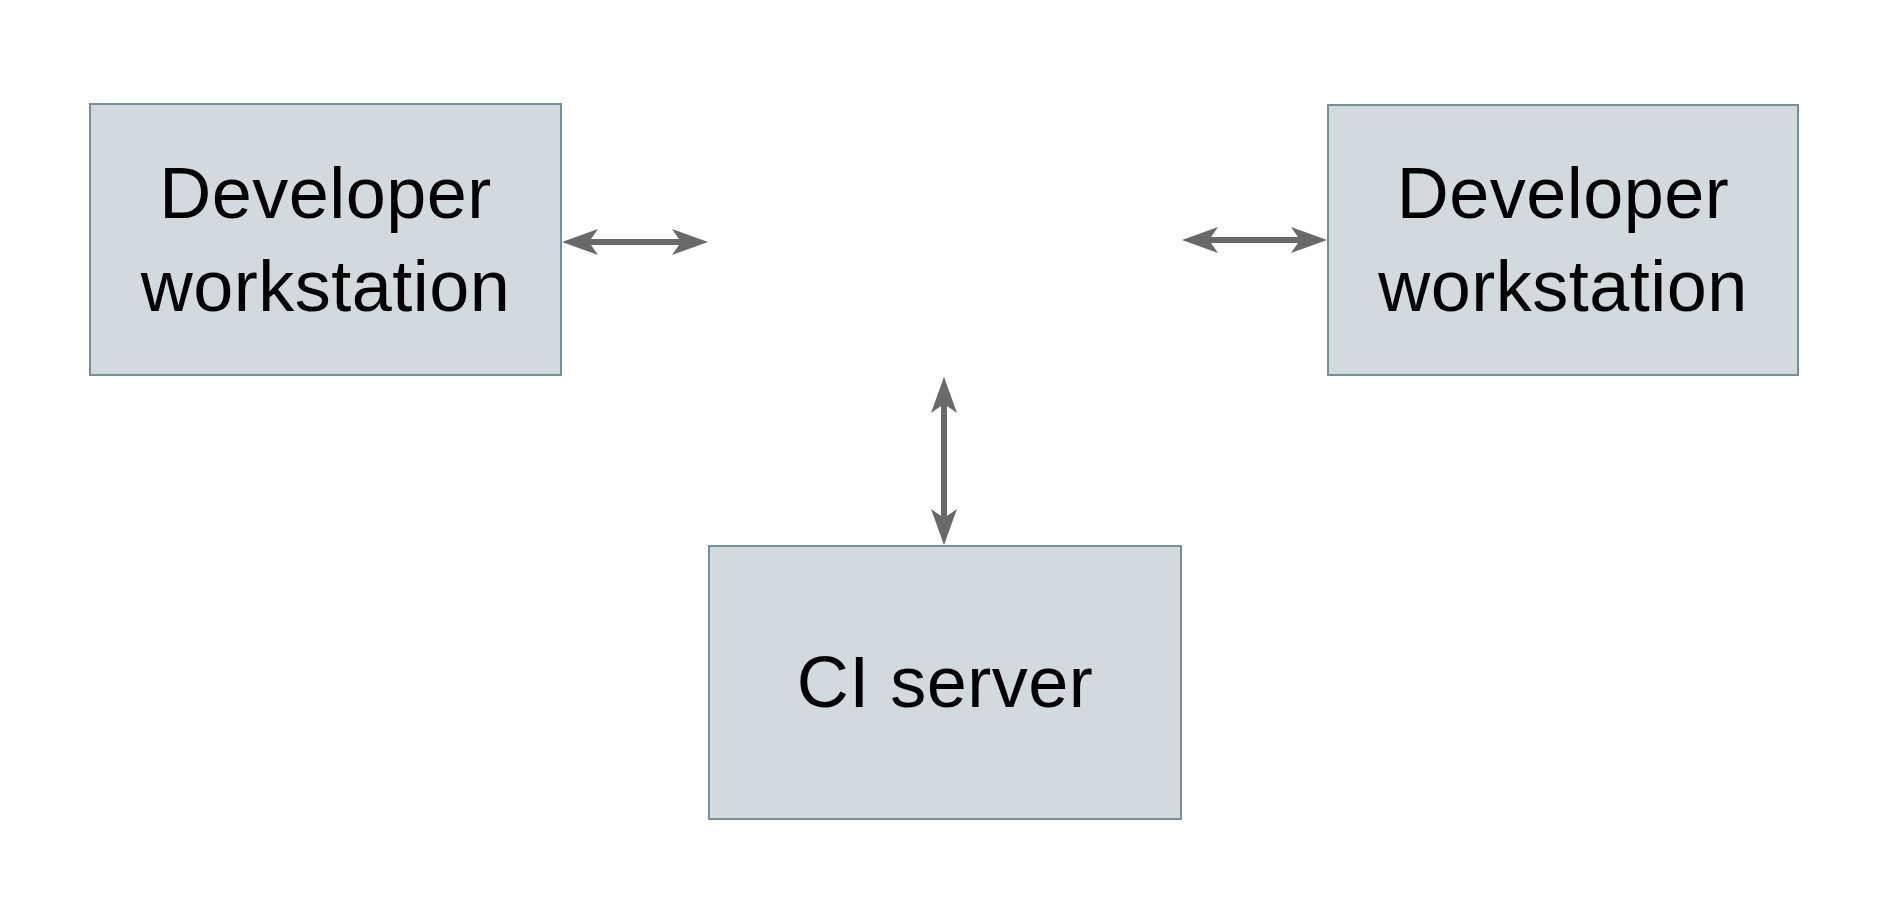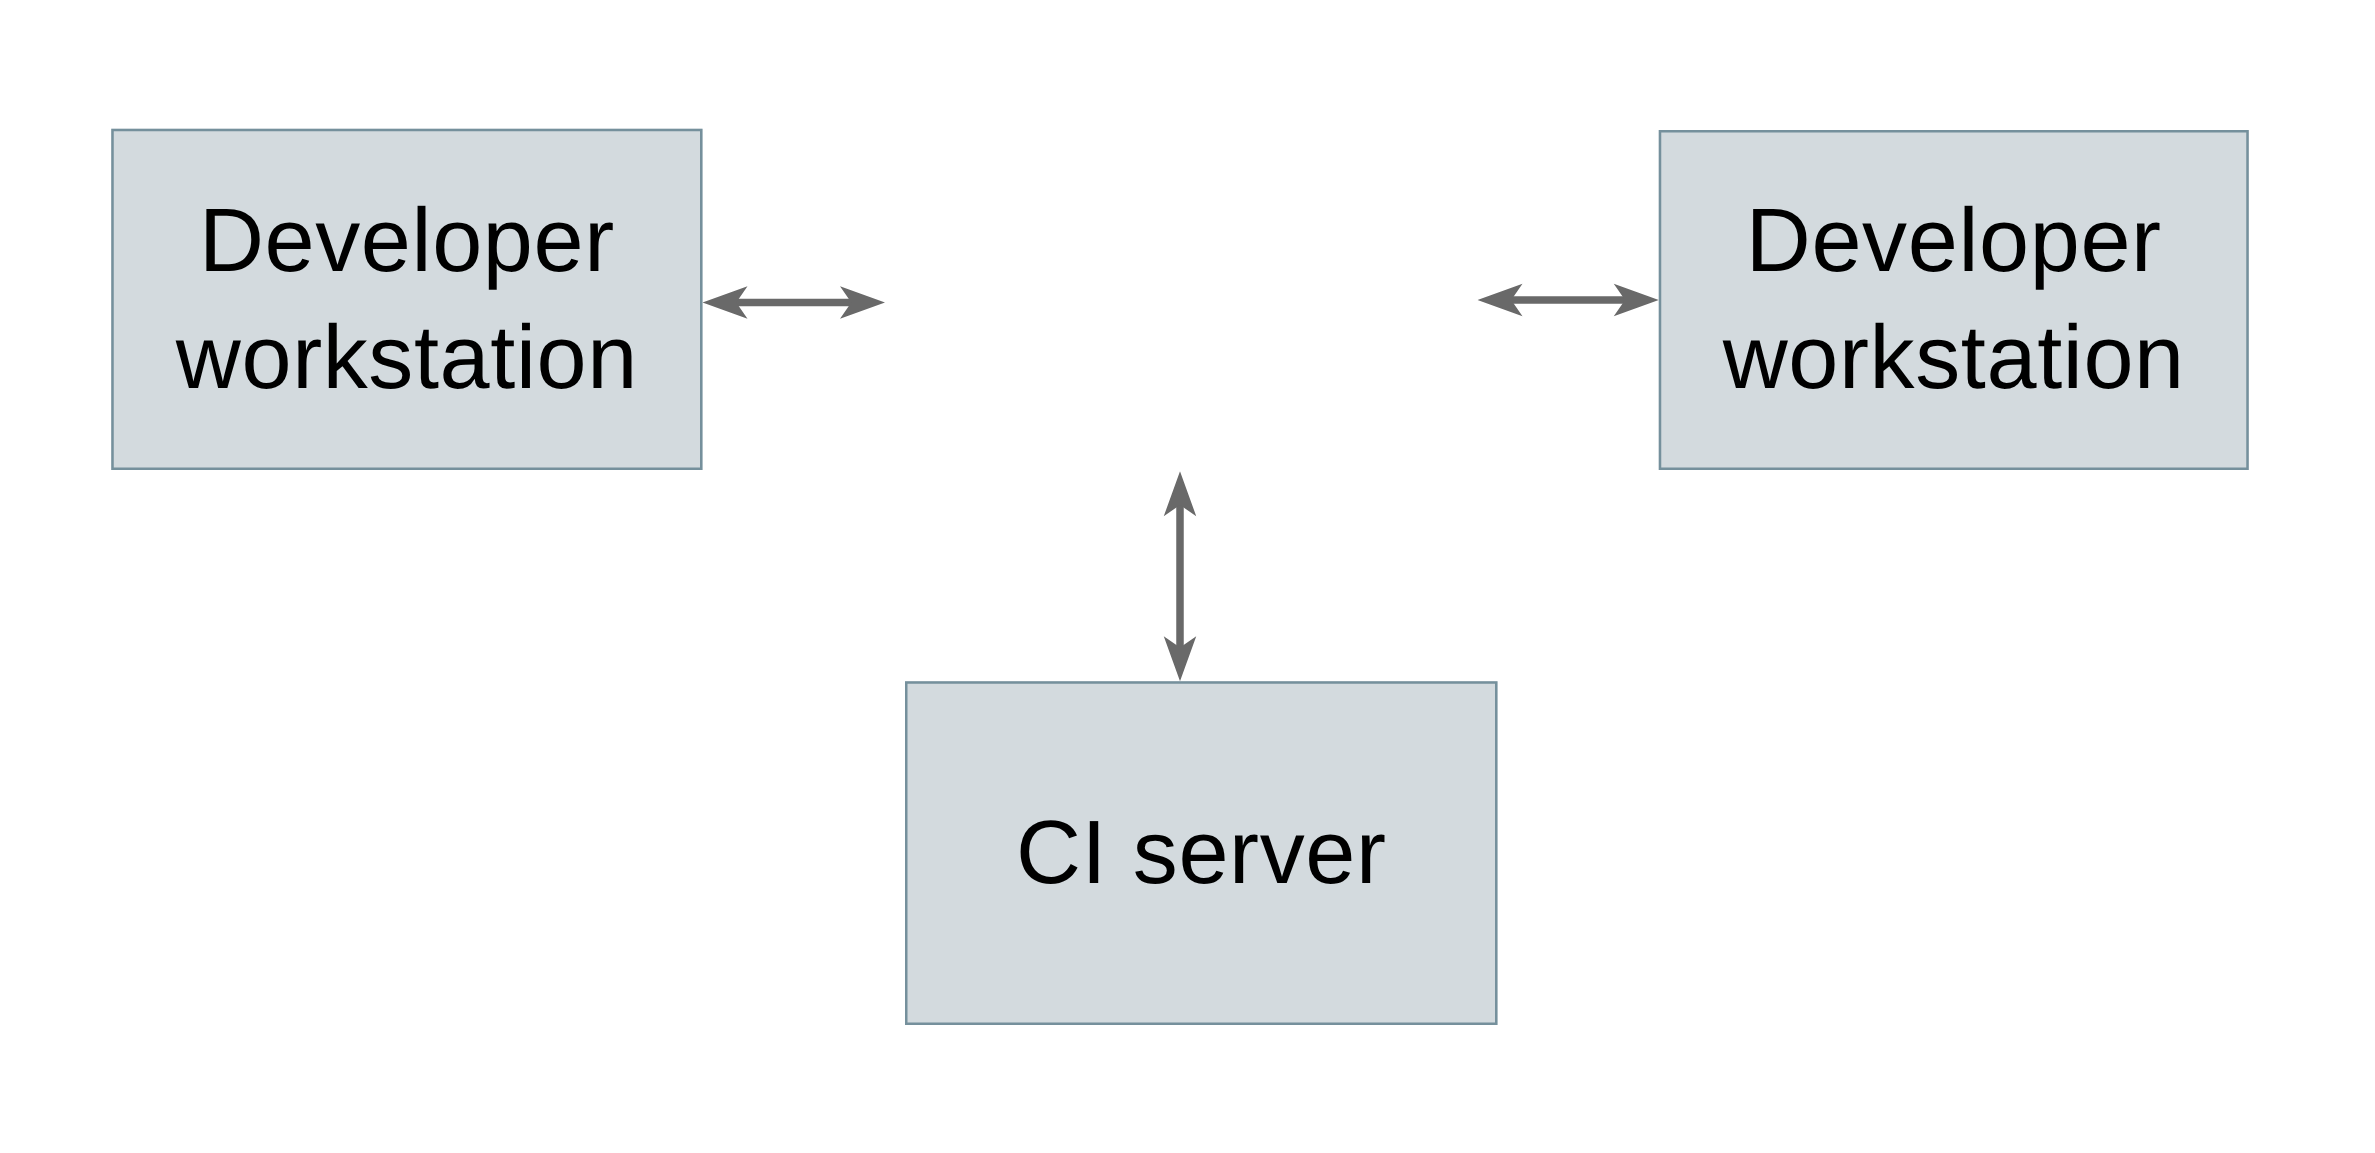--- a/index.html
+++ b/index.html
@@ -41,21 +41,21 @@
     stroke-width: 6;
   }
   .arrow polygon {
     fill: var(--arrow-color, #696969);
   }
 
   
   #node-dev-left   { left: 89px;   top: 103px; width: 473px; height: 273px; }
   #node-cache      { left: 708px;  top: 103px; width: 474px; height: 274px; }
   #node-dev-right  { left: 1327px; top: 104px; width: 472px; height: 272px; }
-  #node-ci         { left: 708px;  top: 545px; width: 474px; height: 275px; margin-left: 16px; }
+  #node-ci         { left: 708px;  top: 545px; width: 474px; height: 275px; }
 
   #arrow-left      { left: 562px;  top: 216px; }
   #arrow-right     { left: 1182px; top: 214px; }
   #arrow-down      { left: 918px;  top: 377px; }
 </style>
 </head>
 <body>
 
 <div class="canvas">
 

